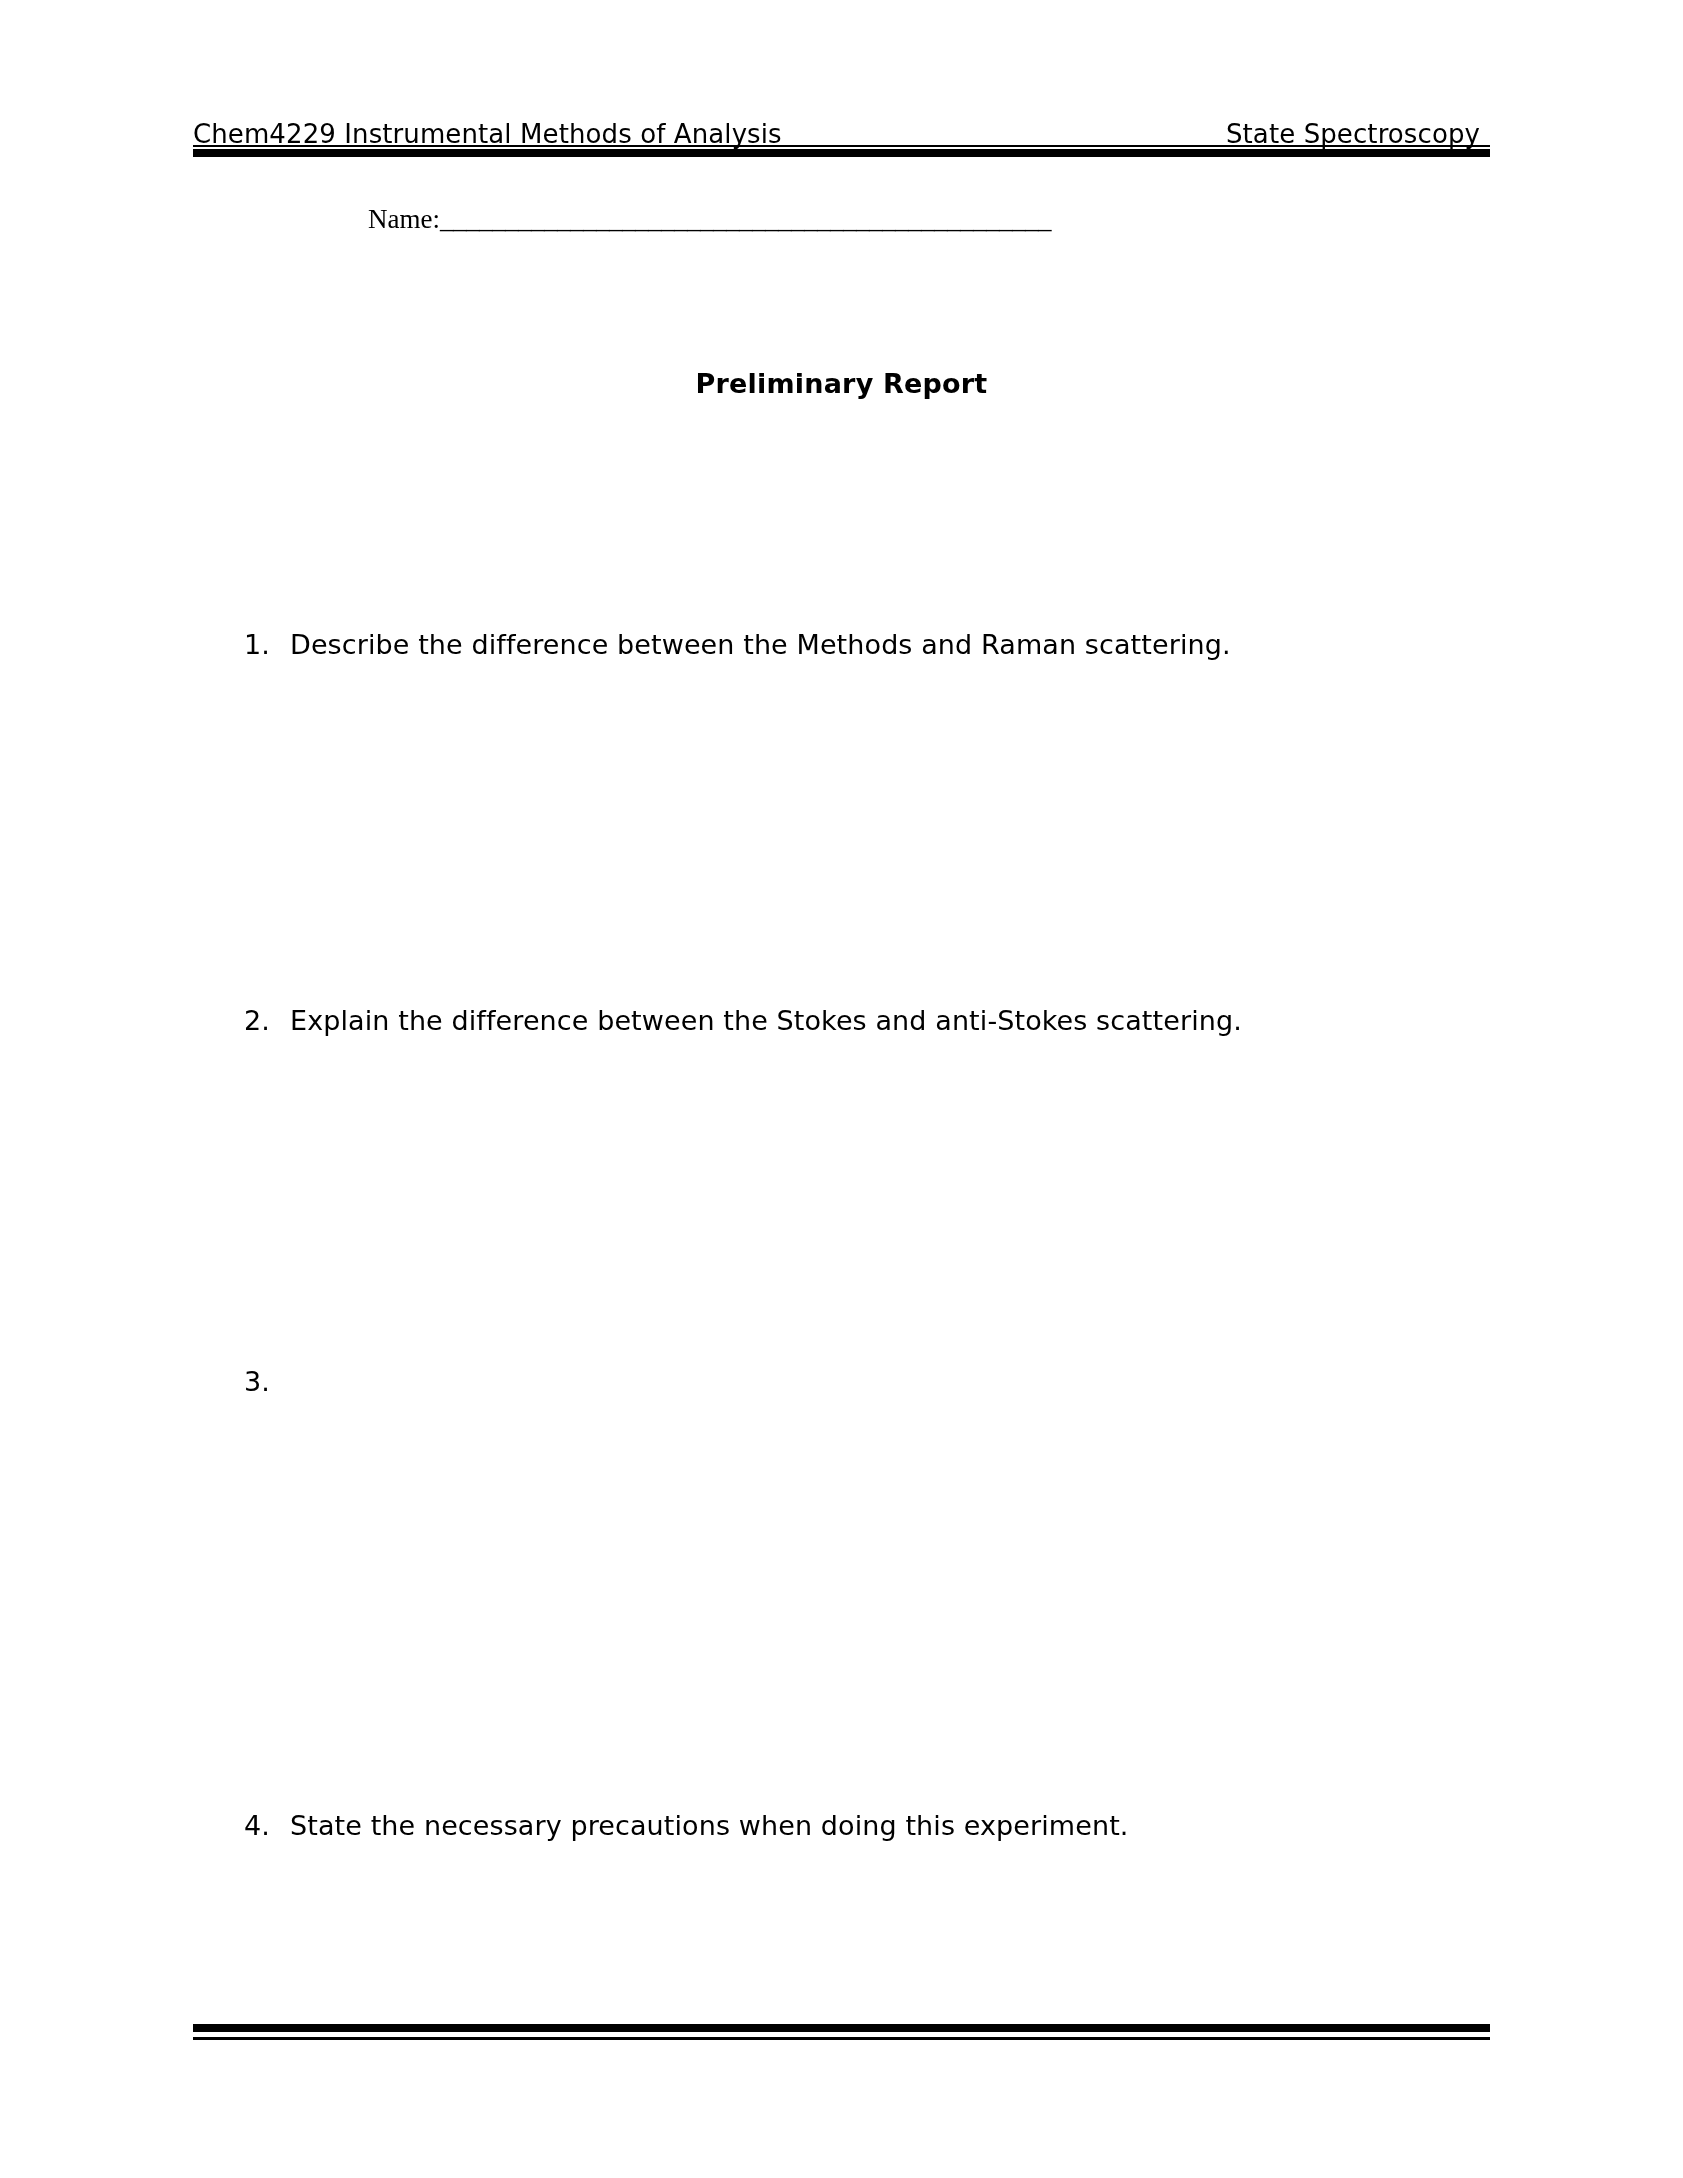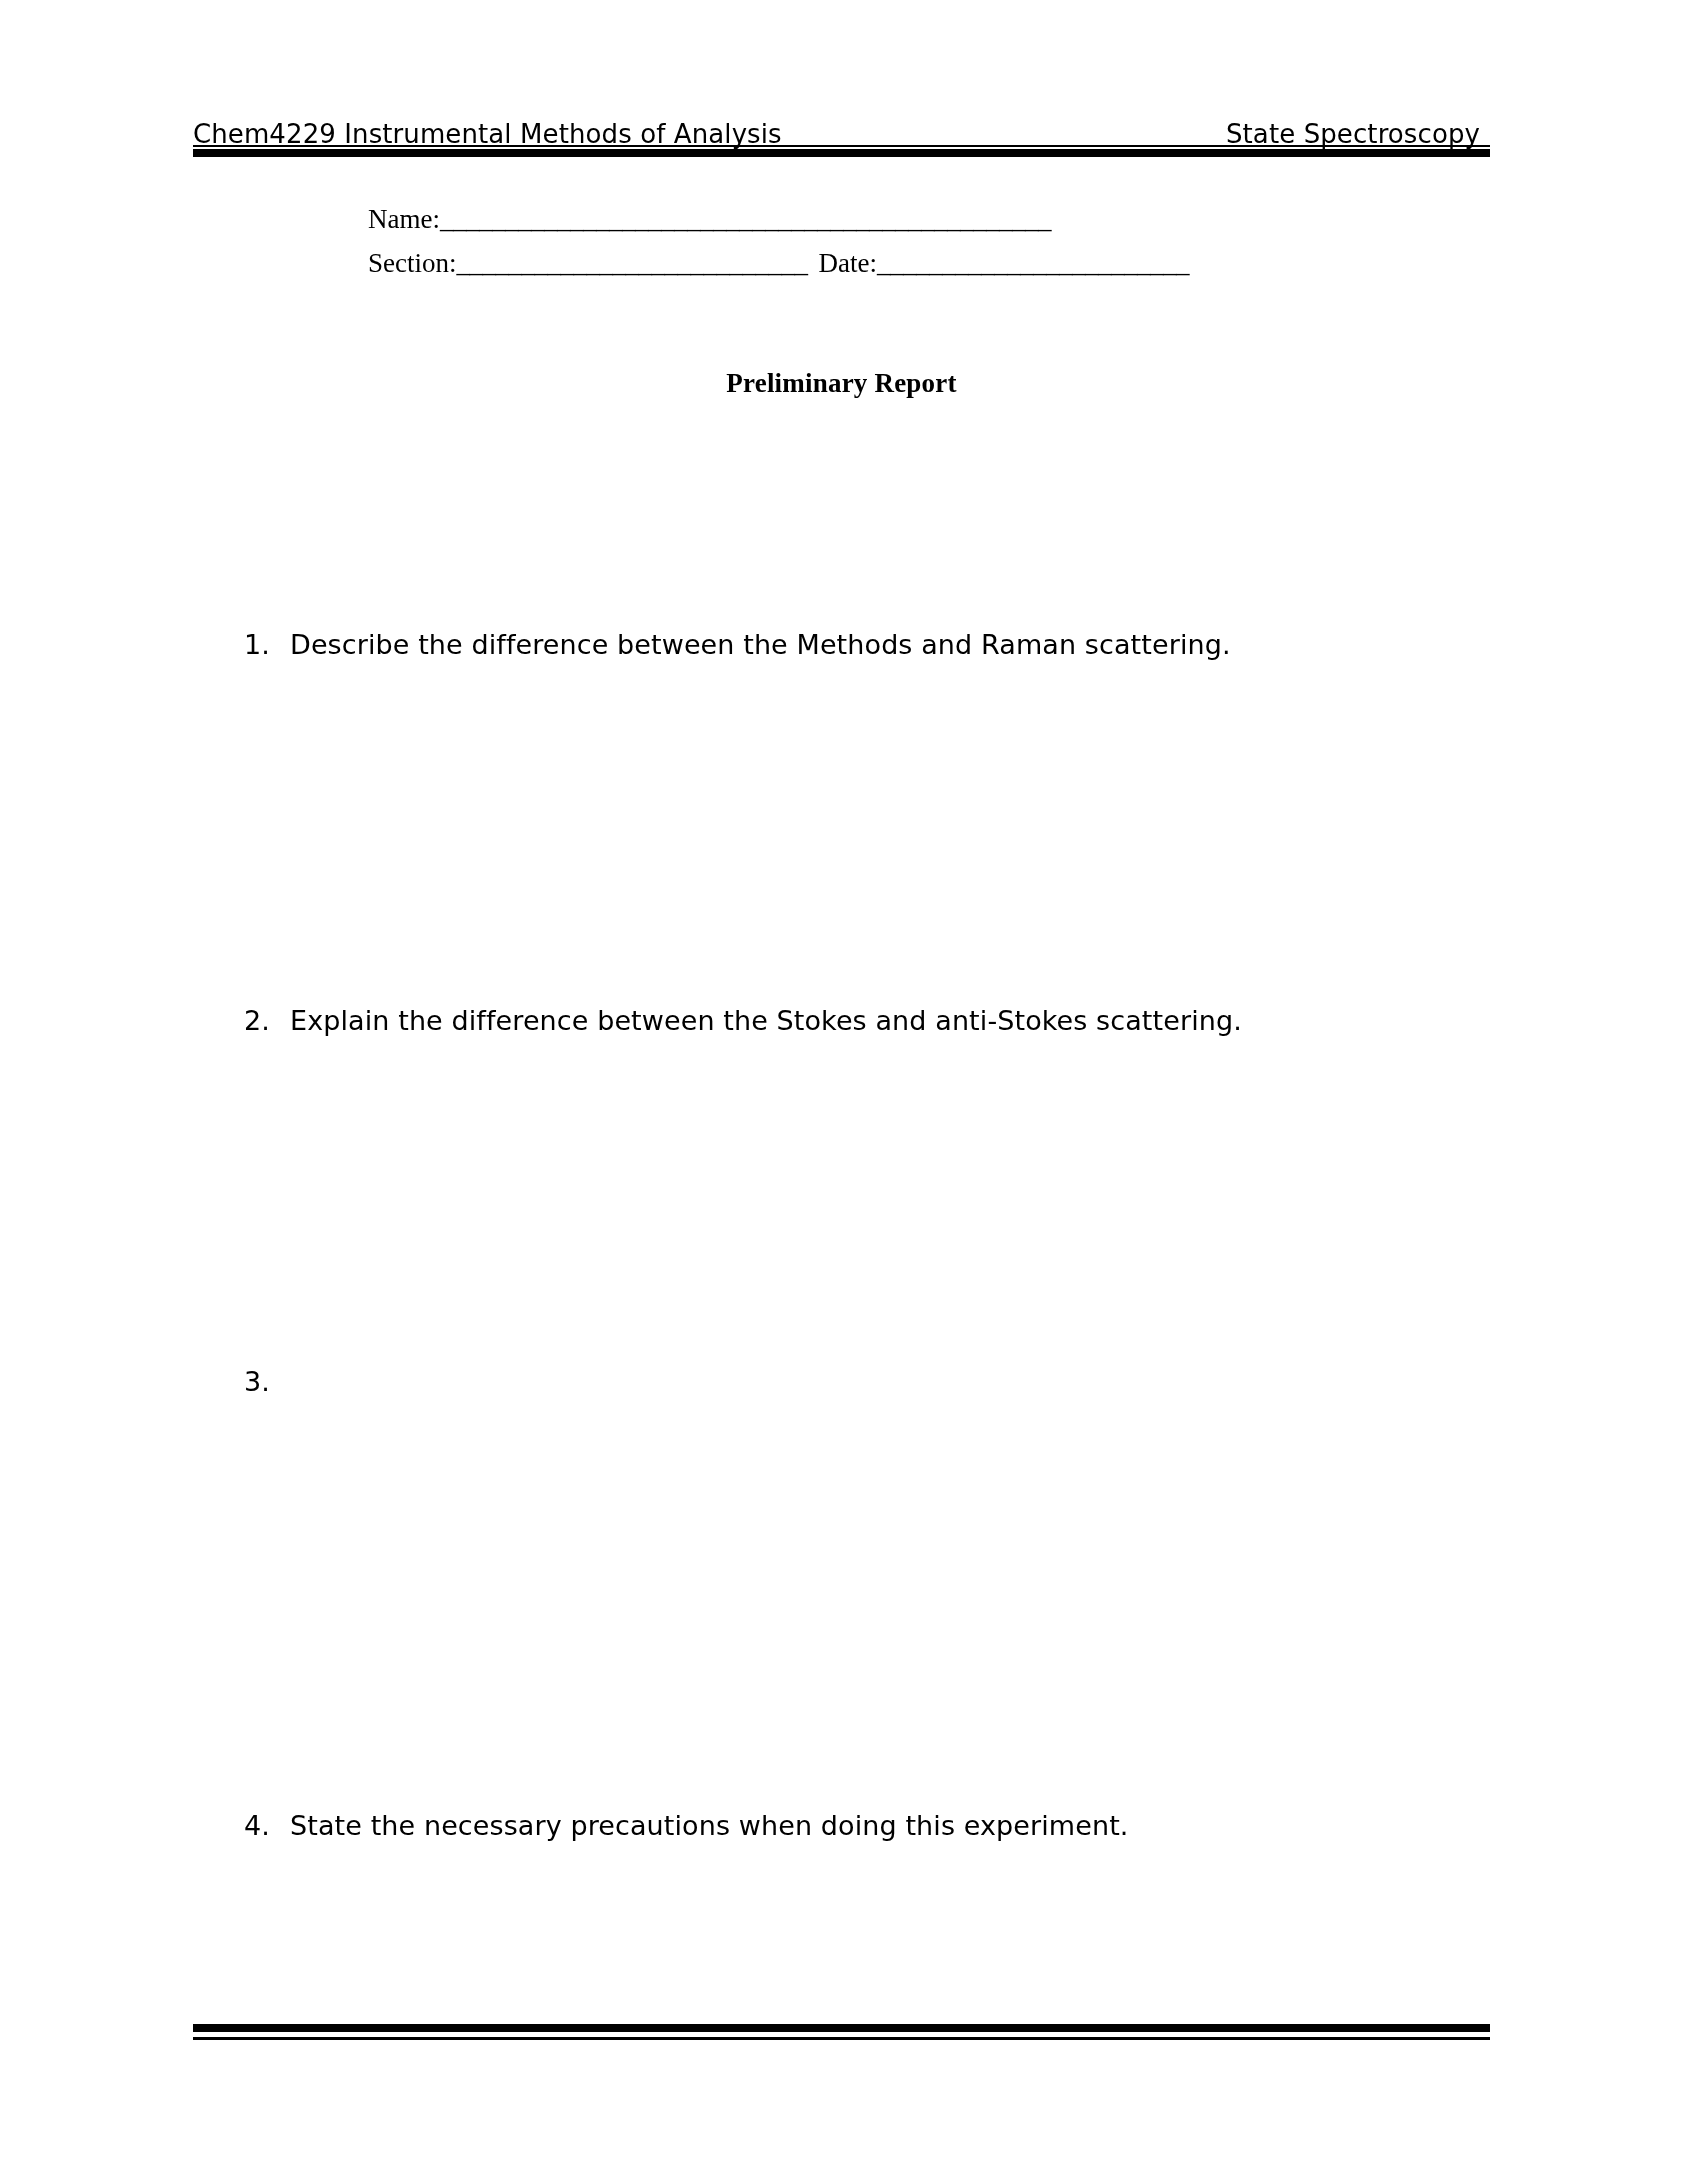--- a/index.html
+++ b/index.html
@@ -108,21 +108,20 @@
     width: 11px;
   }
 
   
   .title-block {
     position: absolute;
     left: 193px;
     top: 364px;
     width: 1297px;
     text-align: center;
-    font-family: Liberation Serif, serif;
   }
 
   .title-main {
     font-size: 27px;
     font-weight: bold;
     line-height: 1.45;
     letter-spacing: 0.2px;
   }
 
   .title-sub {
@@ -173,23 +172,20 @@
     <div class="header-text">Chem4229 Instrumental Methods of Analysis</div>
     <div class="header-text">State Spectroscopy</div>
   </div>
   <div class="header-rule-thin"></div>
   <div class="header-rule-thick"></div>
 
   <div class="identity">
     <div class="identity-line">
       <span>Name:</span><span class="blank-rule">_______________________________________________</span>
     </div>
-    <div class="identity-line">
-      <span>Section:</span><span class="blank-rule">___________________________</span><span class="gap-sm"></span><span>Date:</span><span class="blank-rule">________________________</span>
-    </div>
   </div>
 
   <div class="title-block">
     <div class="title-main">Preliminary Report</div>
   </div>
 
   <div class="questions">
 
     <div class="question-row">
       <div class="q-num">1.</div>

